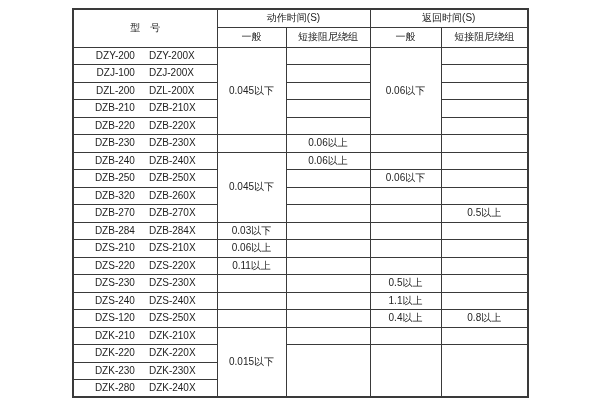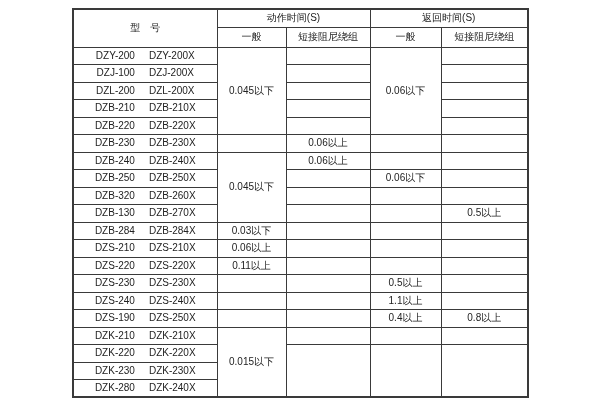--- a/index.html
+++ b/index.html
@@ -114,21 +114,21 @@
           <td>0.06以下</td>
           <td></td>
         </tr>
         <tr>
           <td class="model"><span>DZB-320</span><span>DZB-260X</span></td>
           <td></td>
           <td></td>
           <td></td>
         </tr>
         <tr>
-          <td class="model"><span>DZB-130</span><span>DZB-270X</span></td>
+          <td class="model"><span>DZB-270</span><span>DZB-270X</span></td>
           <td></td>
           <td></td>
           <td>0.5以上</td>
         </tr>
         <tr>
           <td class="model"><span>DZB-284</span><span>DZB-284X</span></td>
           <td>0.03以下</td>
           <td></td>
           <td></td>
           <td></td>
@@ -155,21 +155,21 @@
           <td></td>
         </tr>
         <tr>
           <td class="model"><span>DZS-240</span><span>DZS-240X</span></td>
           <td></td>
           <td></td>
           <td>1.1以上</td>
           <td></td>
         </tr>
         <tr>
-          <td class="model"><span>DZS-190</span><span>DZS-250X</span></td>
+          <td class="model"><span>DZS-120</span><span>DZS-250X</span></td>
           <td></td>
           <td></td>
           <td>0.4以上</td>
           <td>0.8以上</td>
         </tr>
         <tr>
           <td class="model"><span>DZK-210</span><span>DZK-210X</span></td>
           <td rowspan="4">0.015以下</td>
           <td></td>
           <td></td>

